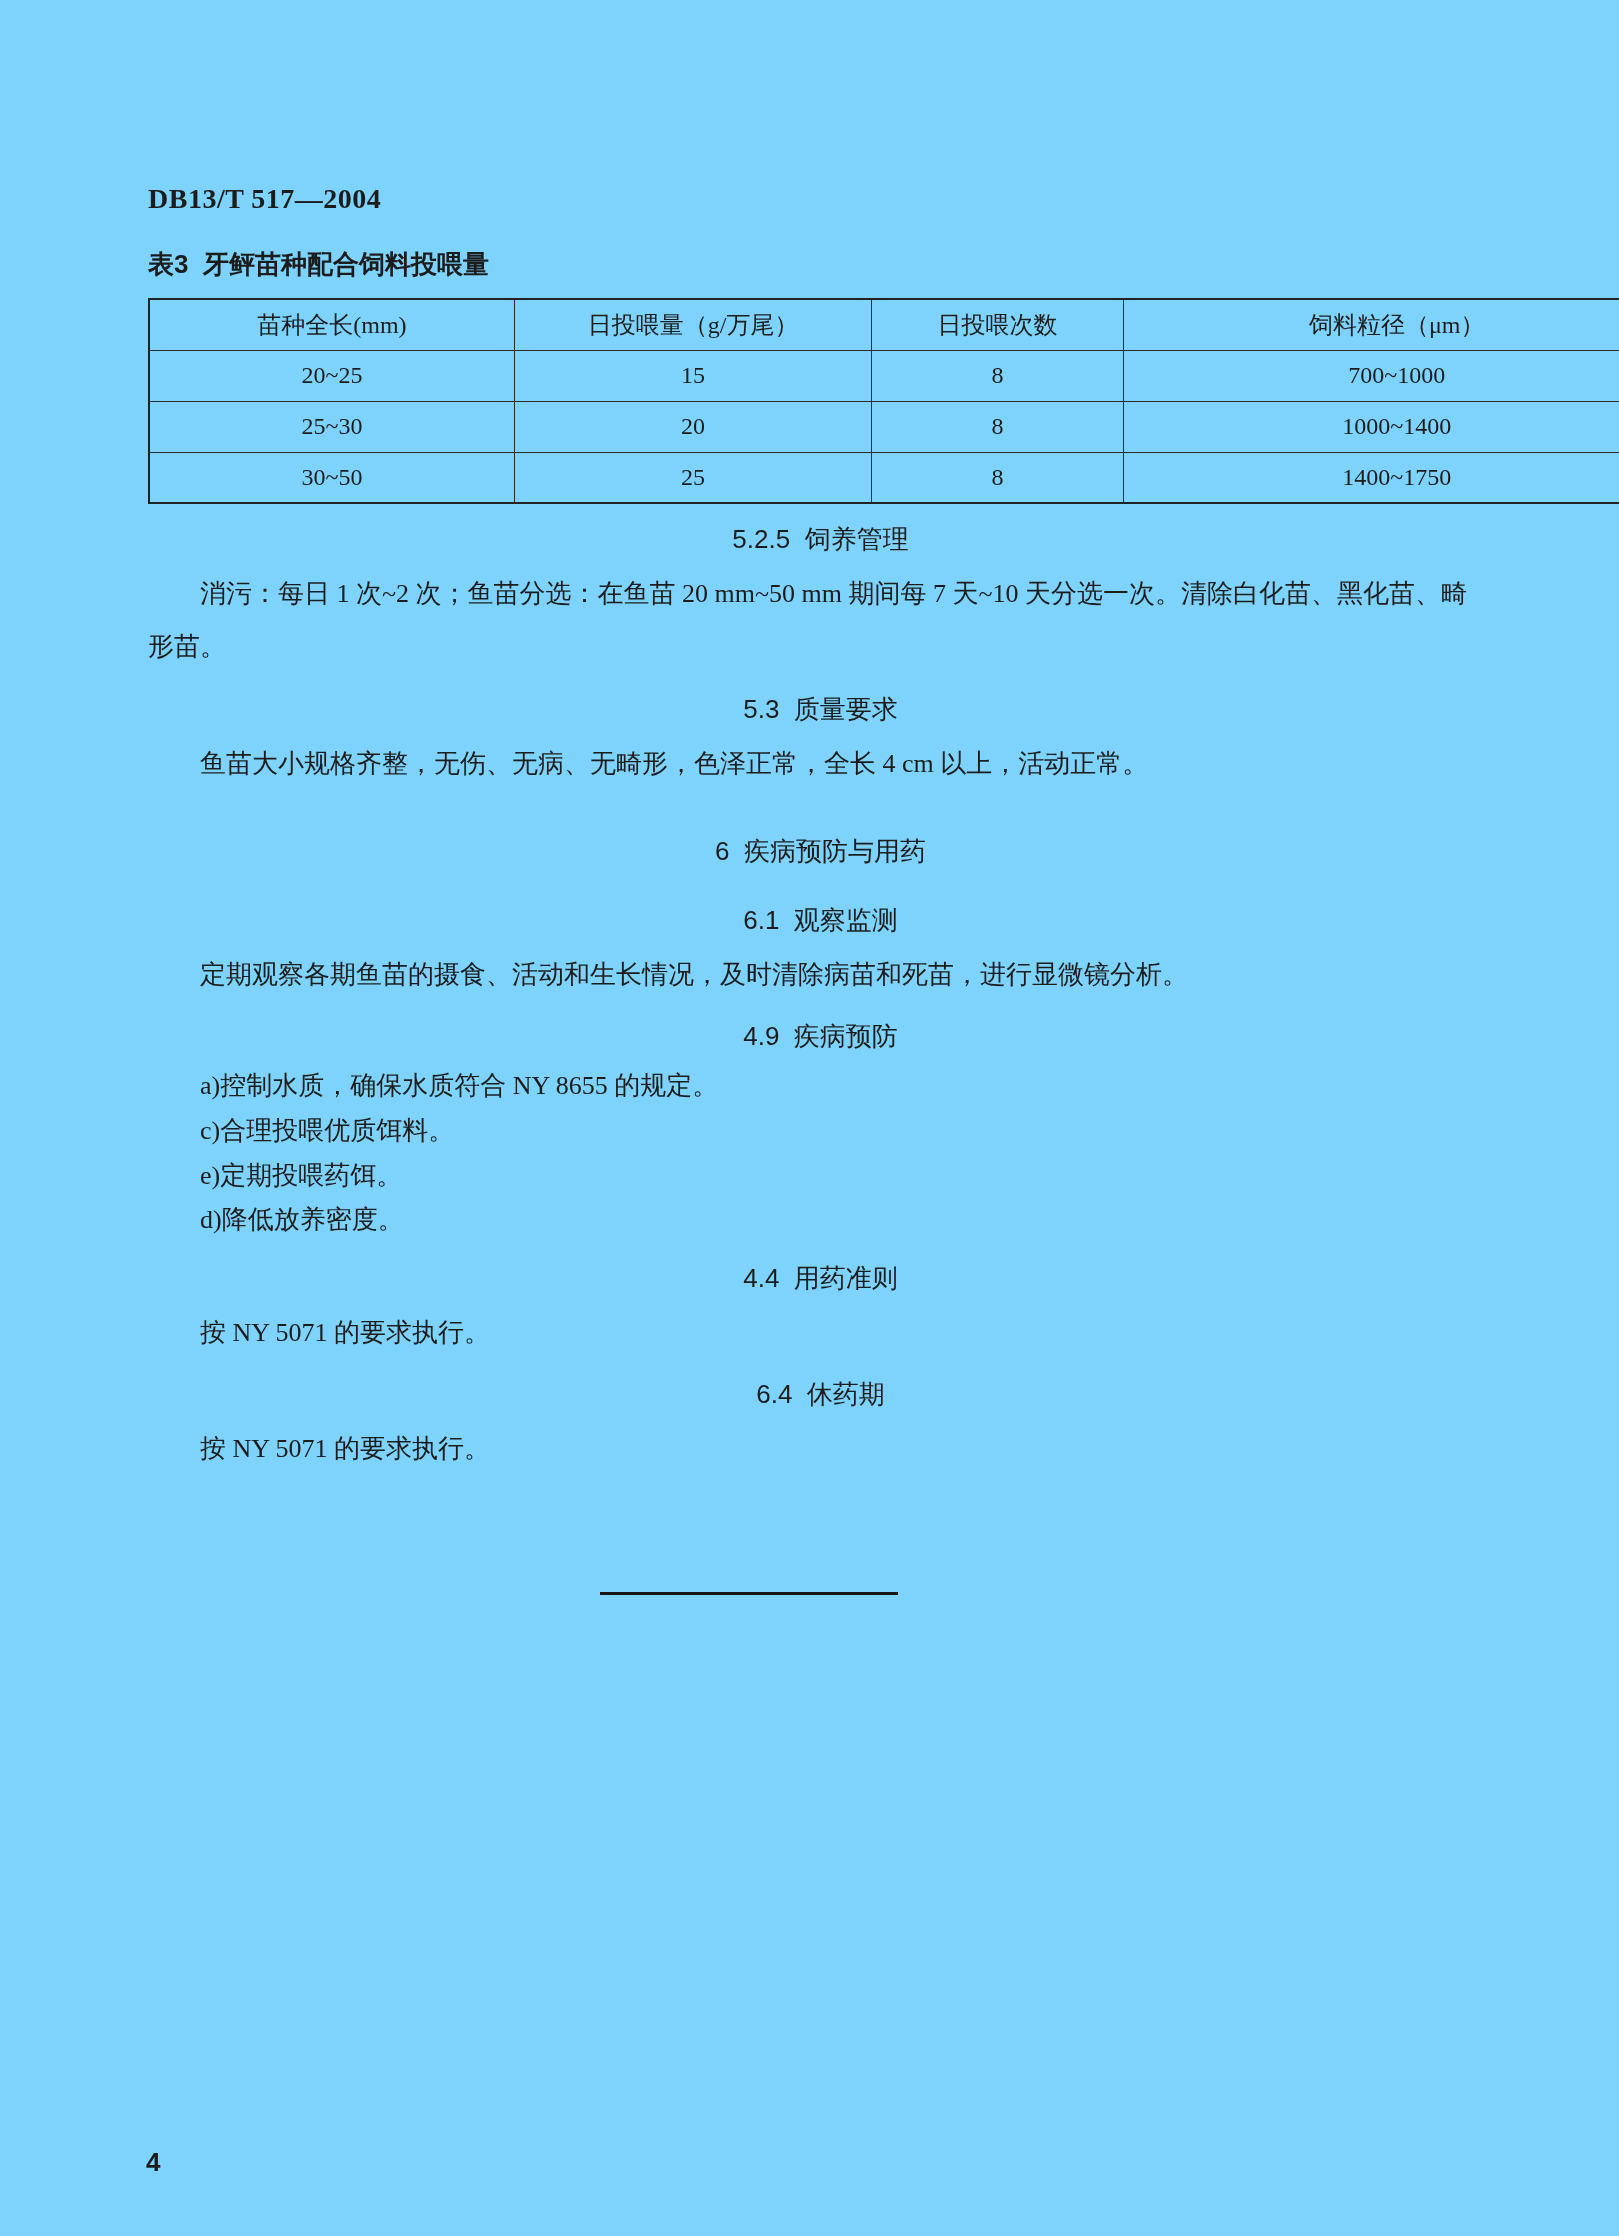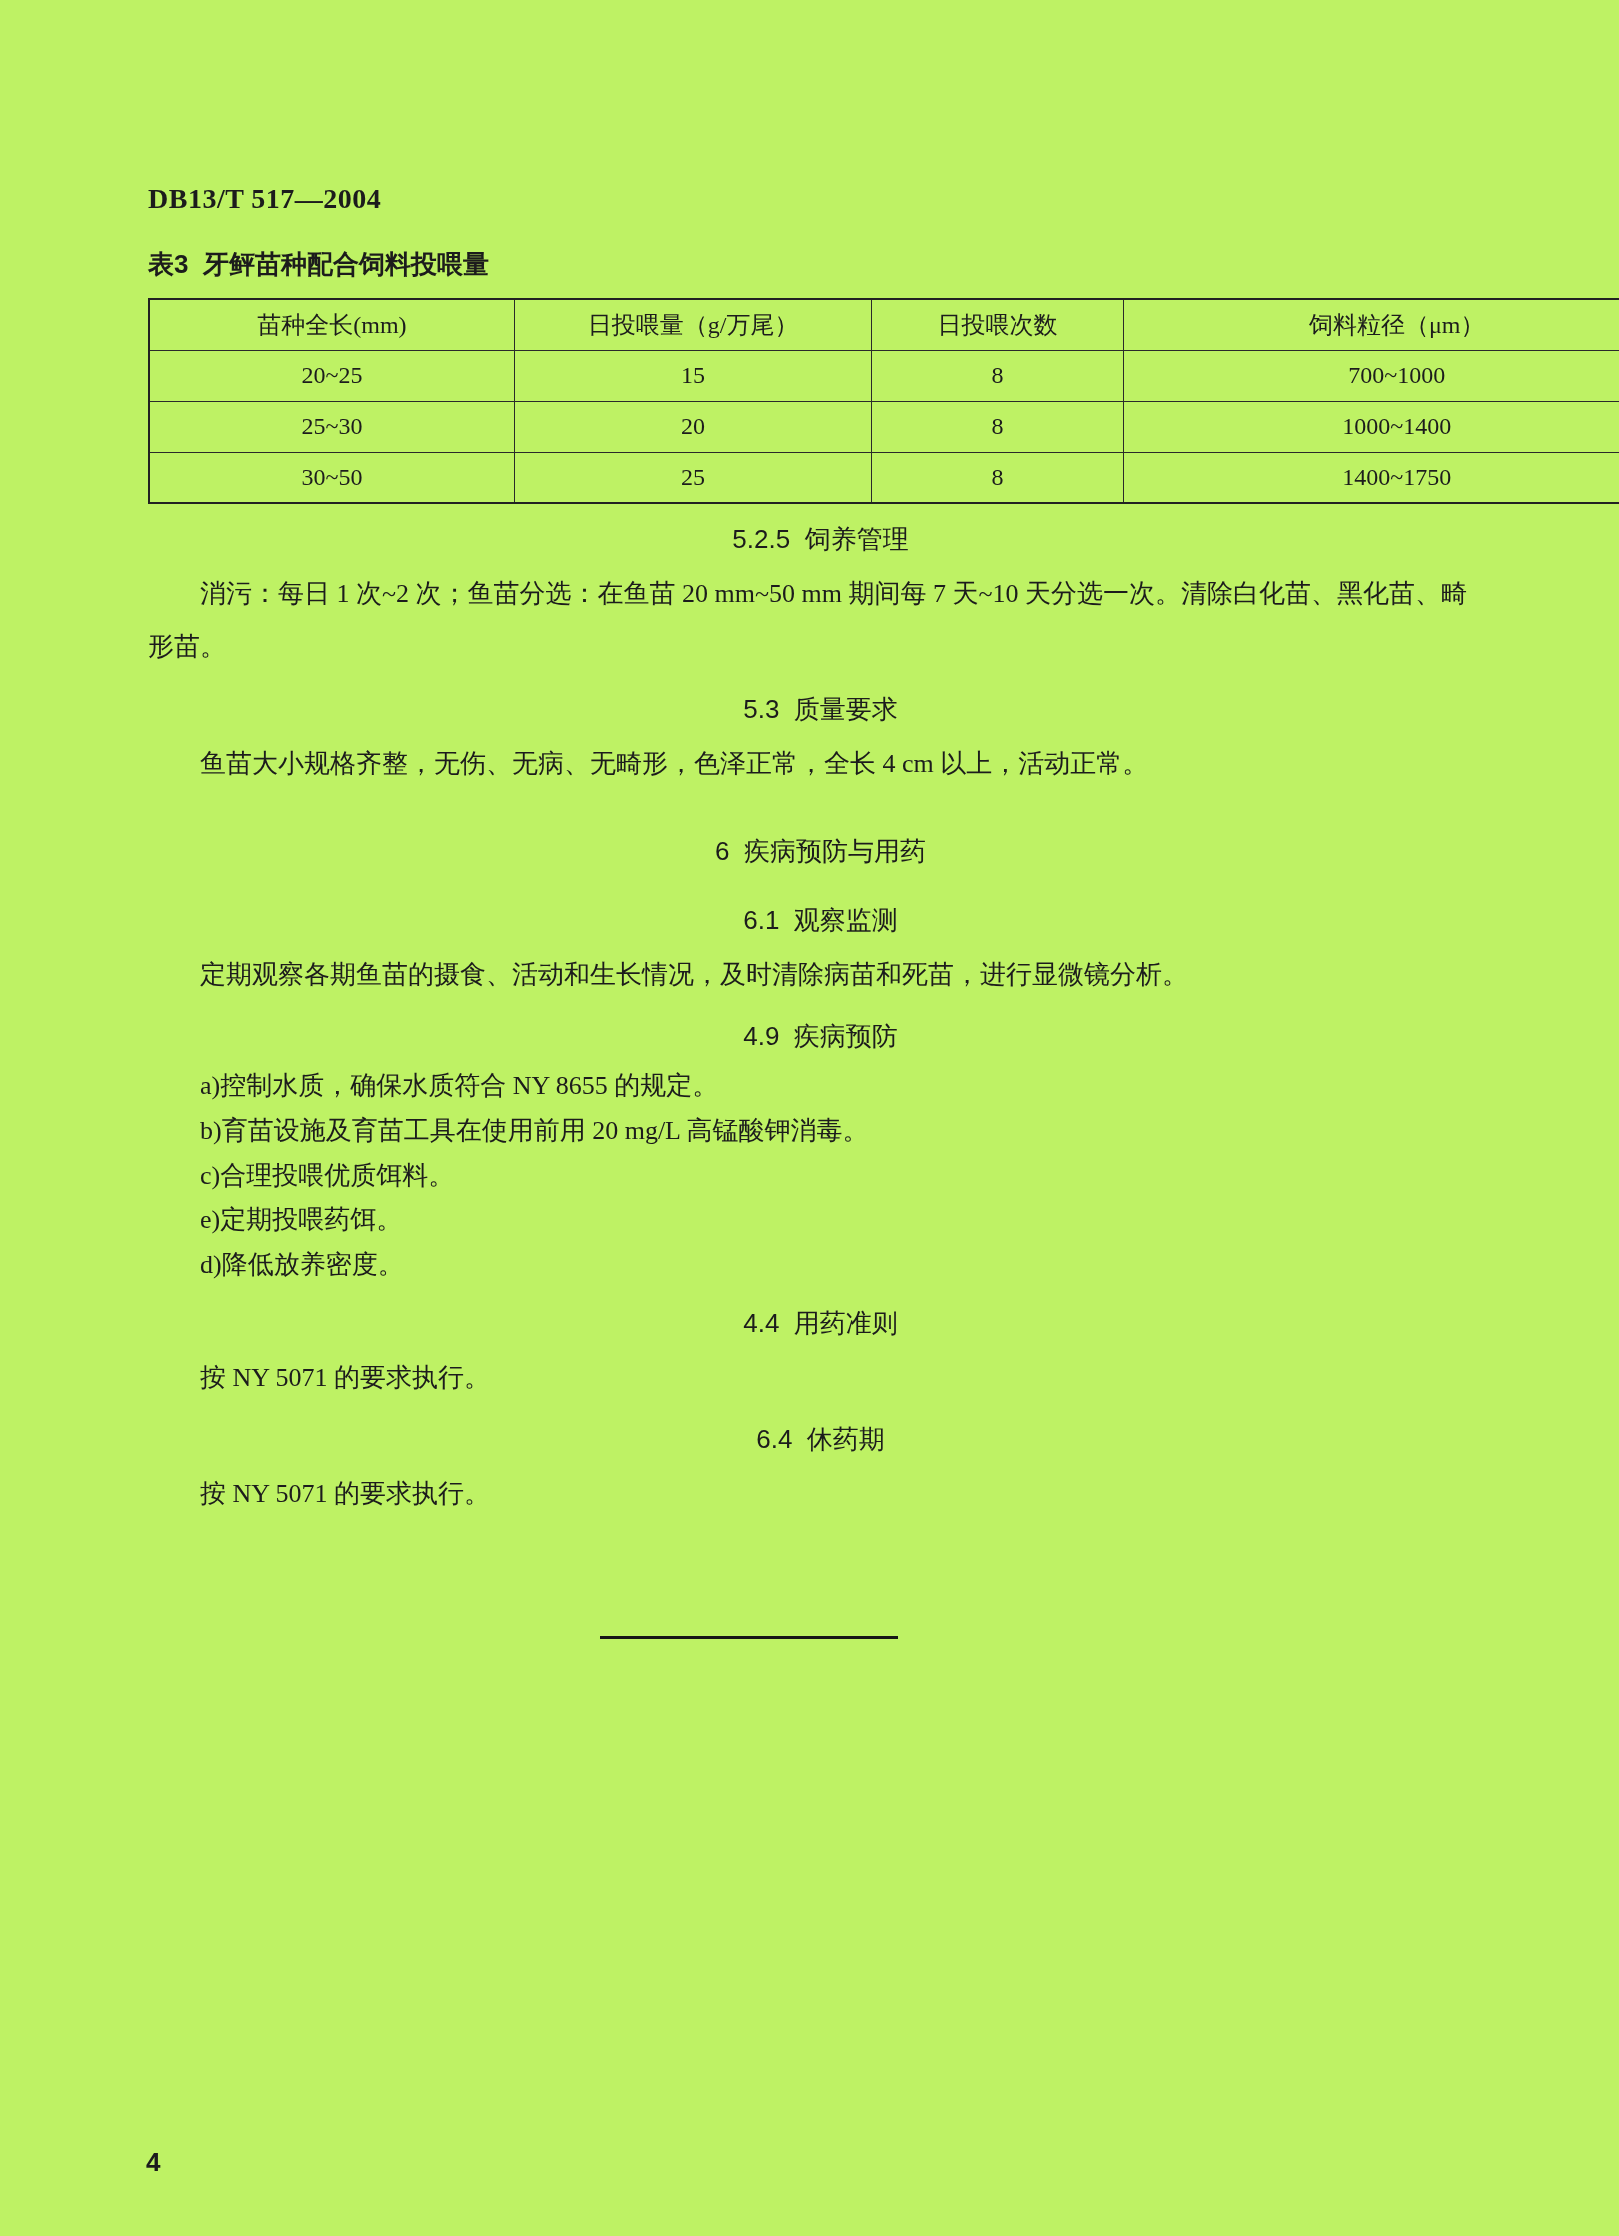--- a/index.html
+++ b/index.html
@@ -2,21 +2,21 @@
 <html><head>
 <meta charset="utf-8">
 <style>
   * { box-sizing: border-box; }
   html, body { margin: 0; padding: 0; background: #e8e8e8; }
   .page {
     position: relative;
     width: 1619px;
     height: 2236px;
     margin: 0 auto;
-    background: #bef264;
+    background: #7dd3fc;
     color: #1c1c1c;
     font-family: "Liberation Serif", "DejaVu Serif", serif;
     overflow: hidden;
   }
   .content {
     position: absolute;
     top: 183px;
     left: 148px;
     width: 1345px;
   }
@@ -149,21 +149,20 @@
       <div class="h">5.3  质量要求</div>
       <p class="p">鱼苗大小规格齐整，无伤、无病、无畸形，色泽正常，全长 4 cm 以上，活动正常。</p>
 
       <div class="h chapter">6  疾病预防与用药</div>
 
       <div class="h">6.1  观察监测</div>
       <p class="p">定期观察各期鱼苗的摄食、活动和生长情况，及时清除病苗和死苗，进行显微镜分析。</p>
 
       <div class="h">4.9  疾病预防</div>
       <div class="list-item">a)控制水质，确保水质符合 NY 8655 的规定。</div>
-      <div class="list-item">b)育苗设施及育苗工具在使用前用 20 mg/L 高锰酸钾消毒。</div>
       <div class="list-item">c)合理投喂优质饵料。</div>
       <div class="list-item">e)定期投喂药饵。</div>
       <div class="list-item">d)降低放养密度。</div>
 
       <div class="h">4.4  用药准则</div>
       <p class="p">按 NY 5071 的要求执行。</p>
 
       <div class="h">6.4  休药期</div>
       <p class="p">按 NY 5071 的要求执行。</p>
 

